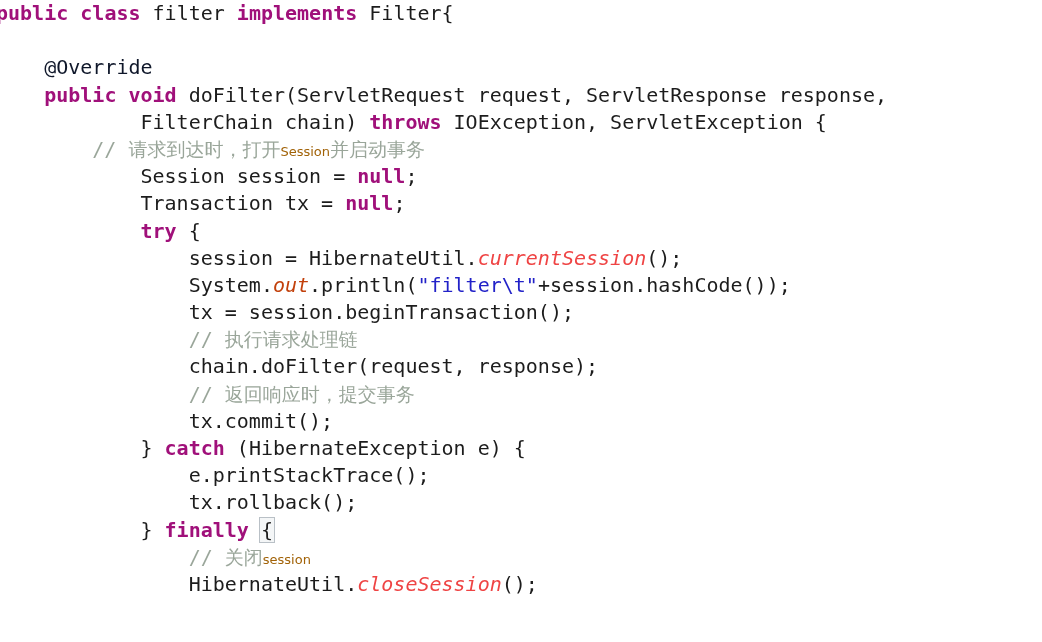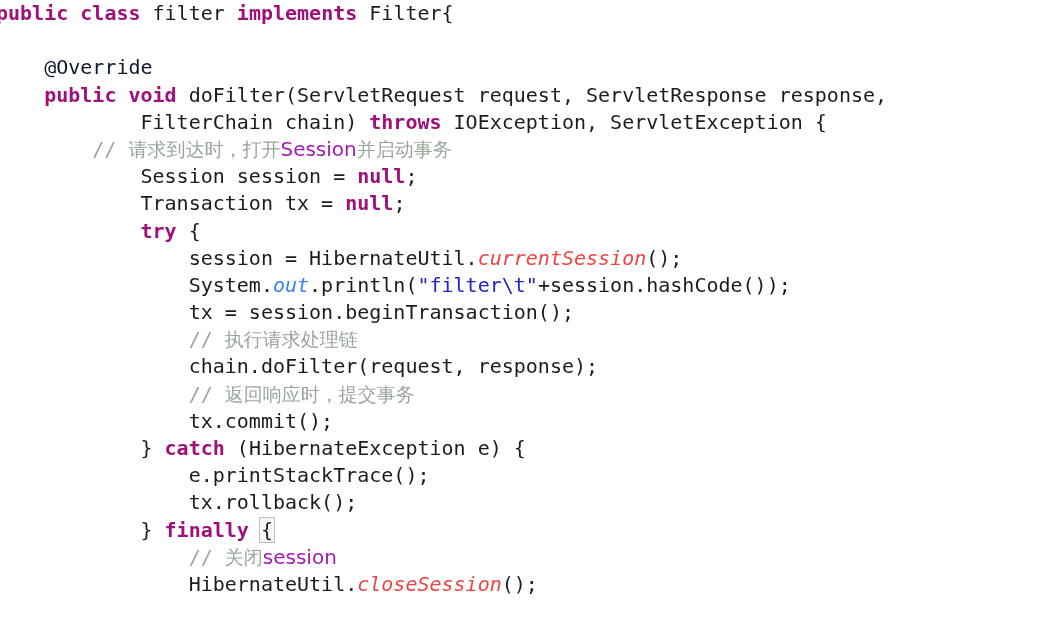--- a/index.html
+++ b/index.html
@@ -37,24 +37,24 @@
 
   .line {
     height: 27.2px;
     white-space: pre;
   }
 
   
   .kw      { color: #A0107A; font-weight: bold; }
   .cmt     { color: #9aa69a; }
   .cmt-cn  { color: #9aa69a; font-family: "DejaVu Sans", "Liberation Sans", sans-serif; font-size: 19px; }
-  .cmt-en  { color: #a21caf; font-family: "DejaVu Sans", "Liberation Sans", sans-serif; font-size: 20px; }
+  .cmt-en  { color: #a16207; font-family: "DejaVu Sans", "Liberation Sans", sans-serif; font-size: 13px; }
   .ann     { color: #0f172a; }
   .str     { color: #2222C8; }
-  .field   { color: #3b82f6; font-style: italic; text-align: right; }
+  .field   { color: #c2410c; font-style: italic; text-align: right; }
   .mstatic { color: #ef4444; font-style: italic; }
   .plain   { color: #1c1c1c; }
 
   
   .brace-match {
     outline: 1px solid #b9c0c6;
     background: #f4f6f7;
     padding: 0 1px;
     margin: 0 -1px;
   }

